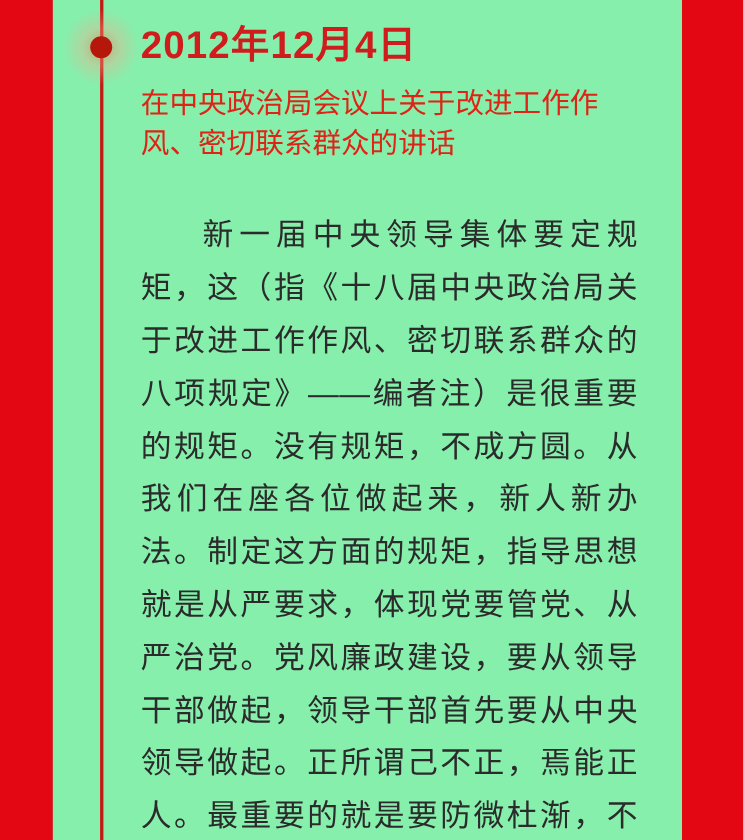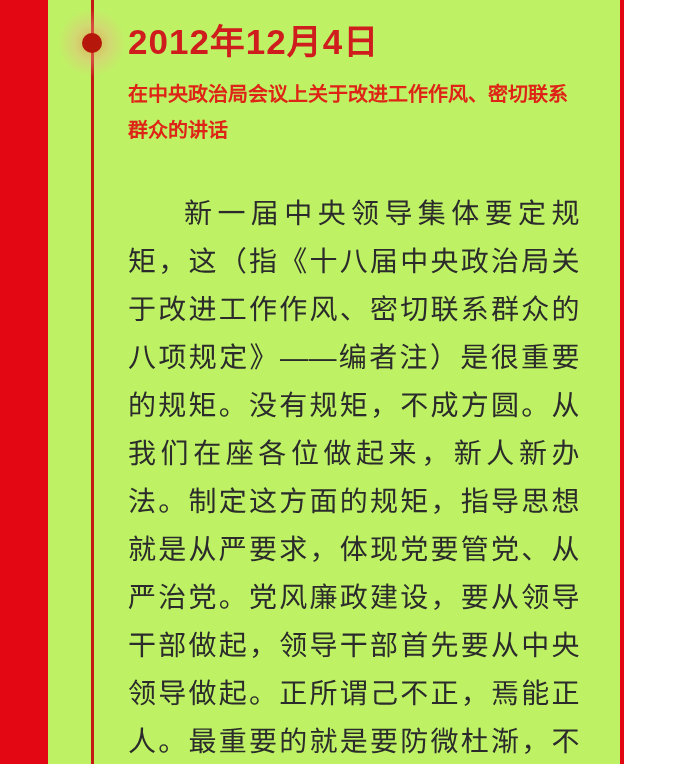--- a/index.html
+++ b/index.html
@@ -3,23 +3,23 @@
 <meta charset="utf-8">
 <style>
   html, body {
     margin: 0;
     padding: 0;
     background: #ffffff;
     font-family: "Liberation Sans", "DejaVu Sans", sans-serif;
   }
   .page {
     position: relative;
-    width: 624px;
+    width: 676px;
     height: 764px;
-    background: #bef264;
+    background: #86efac;
     overflow: hidden;
   }
   
   .side-bar {
     position: absolute;
     top: 0;
     height: 100%;
     background: var(--bar-red, #e30613);
   }
   .side-bar.left  { left: 0;     width: 48px; }
@@ -67,23 +67,23 @@
   .entry-date {
     margin: 0;
     font-size: 35px;
     line-height: 40px;
     font-weight: 700;
     letter-spacing: 1px;
     color: var(--heading-red, #cf1d1e);
   }
   .entry-subtitle {
     margin: 14px 0 0 0;
-    font-size: 20px;
+    font-size: 26px;
     line-height: 36px;
-    font-weight: 700;
+    font-weight: 400;
     color: var(--subtitle-red, #de2417);
   }
   .speech-paragraph {
     margin: 42px 0 0 0;
     font-size: 28px;
     line-height: 48px;
     font-weight: 500;
     color: var(--body-ink, #2b2b2b);
     text-align: justify;
     text-indent: 2em;

